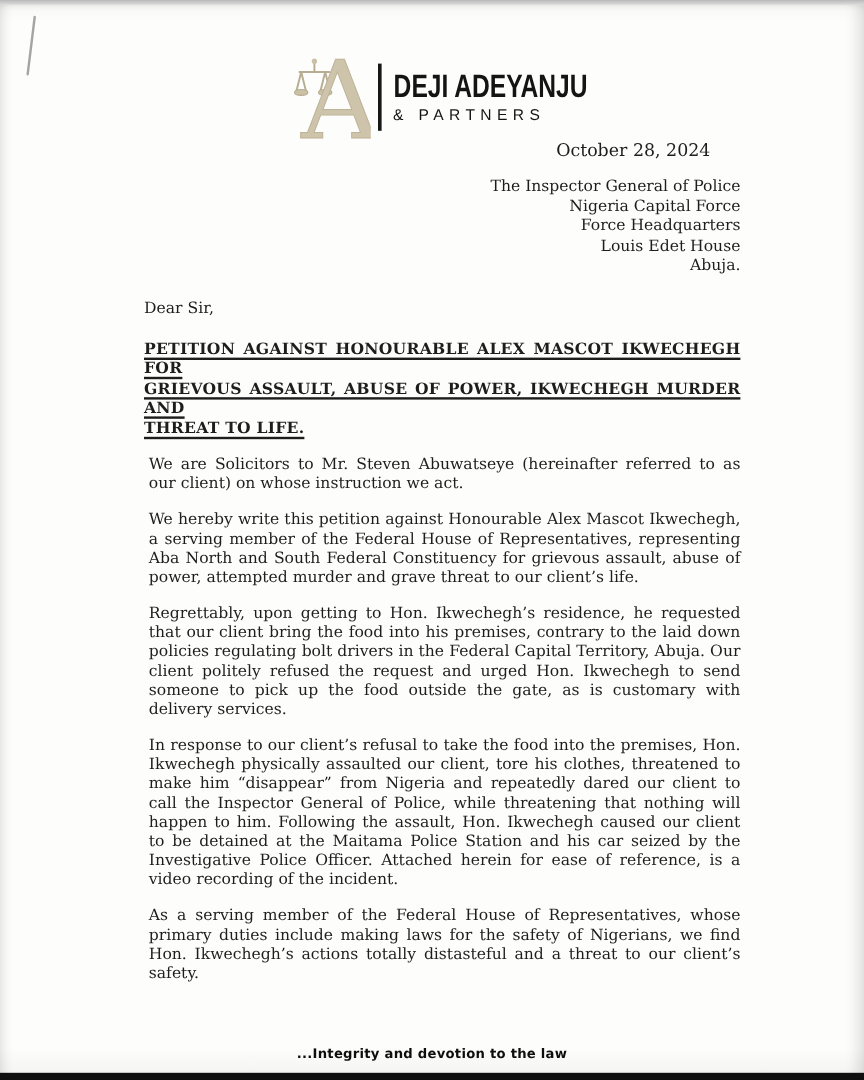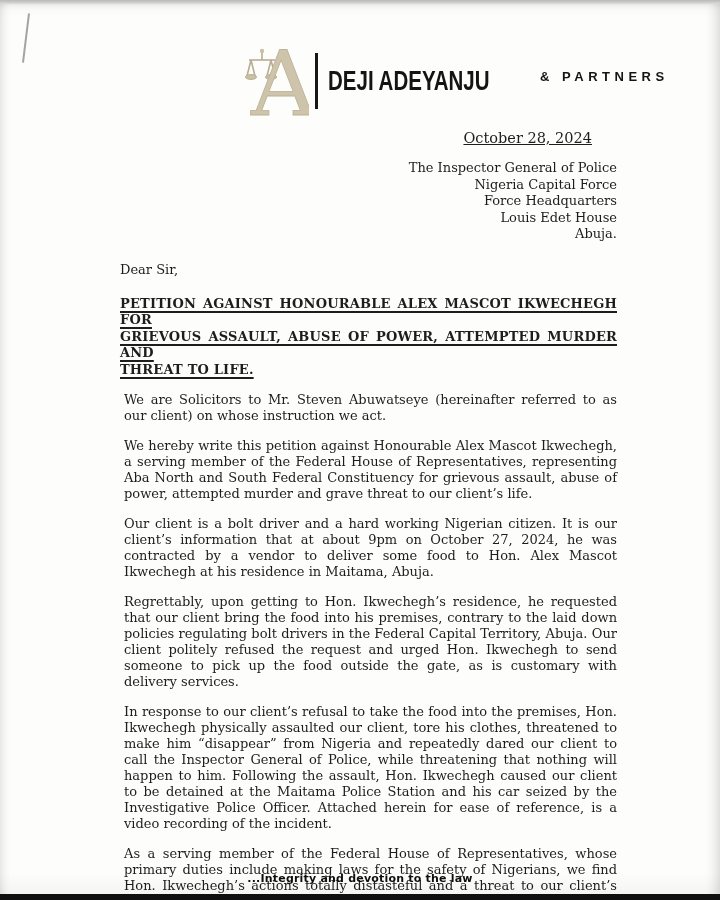--- a/index.html
+++ b/index.html
@@ -18,27 +18,27 @@
     background:linear-gradient(#b9b9b9,#dcdcdc);z-index:5;}
   .edge-bottom{position:absolute;bottom:0;left:0;right:0;height:6px;
     background:#101010;z-index:5;}
   .pen-mark{position:absolute;top:13px;left:25px;width:2px;height:50px;
     background:#8d8d8d;transform:rotate(7deg);border-radius:2px;opacity:.8;}
 
   
   .letterhead{display:flex;justify-content:center;align-items:center;padding-top:46px;}
   .logo{width:64px;height:70px;flex:0 0 auto;}
   .logo-divider{width:3px;height:56px;background:#171717;margin:0 10px 0 6px;flex:0 0 auto;}
-  .firm-names{display:flex;flex-direction:row;justify-content:space-between;width:148px;}
+  .firm-names{display:flex;flex-direction:column;justify-content:center;width:148px;}
   .firm-name{font-family:"Liberation Sans",sans-serif;font-weight:700;font-size:27px;
     line-height:28px;color:#141414;white-space:nowrap;transform:scaleX(.76);transform-origin:0 50%;}
-  .firm-subtitle{font-family:"Liberation Sans",sans-serif;font-weight:700;font-size:13px;
+  .firm-subtitle{font-family:"Liberation Sans",sans-serif;font-weight:400;font-size:13px;
     line-height:16px;letter-spacing:4.5px;color:#141414;white-space:nowrap;margin-top:2px;}
 
-  .date-row{text-align:right;padding-right:128px;font-size:14.5px;line-height:20px;margin-top:12px;text-decoration:underline;}
+  .date-row{text-align:right;padding-right:128px;font-size:14.5px;line-height:20px;margin-top:0;}
 
   
   .letter-body{padding:0 103px 0 120px;font-size:13px;line-height:16px;text-align:justify;}
   .recipient{margin-top:12px;text-align:right;}
   .recipient div{line-height:16.5px;}
   .salutation{margin-top:19px;text-align:left;}
   .subject{margin-top:18px;font-weight:700;letter-spacing:.2px;}
   .subject-line{
     text-align:justify;text-align-last:justify;
     text-decoration:underline;text-decoration-thickness:1.5px;text-underline-offset:2.5px;
@@ -89,27 +89,26 @@
       <div>Nigeria Capital Force</div>
       <div>Force Headquarters</div>
       <div>Louis Edet House</div>
       <div>Abuja.</div>
     </div>
 
     <div class="salutation">Dear Sir,</div>
 
     <div class="subject">
       <div class="subject-line">PETITION AGAINST HONOURABLE ALEX MASCOT IKWECHEGH FOR</div>
-      <div class="subject-line">GRIEVOUS ASSAULT, ABUSE OF POWER, ATTEMPTED MURDER AND</div>
+      <div class="subject-line">GRIEVOUS ASSAULT, ABUSE OF POWER, IKWECHEGH MURDER AND</div>
       <div class="subject-line">THREAT TO LIFE.</div>
     </div>
 
     <p class="para">We are Solicitors to Mr. Steven Abuwatseye (hereinafter referred to as our client) on whose instruction we act.</p>
     <p class="para">We hereby write this petition against Honourable Alex Mascot Ikwechegh, a serving member of the Federal House of Representatives, representing Aba North and South Federal Constituency for grievous assault, abuse of power, attempted murder and grave threat to our client’s life.</p>
-    <p class="para">Our client is a bolt driver and a hard working Nigerian citizen. It is our client’s information that at about 9pm on October 27, 2024, he was contracted by a vendor to deliver some food to Hon. Alex Mascot Ikwechegh at his residence in Maitama, Abuja.</p>
     <p class="para">Regrettably, upon getting to Hon. Ikwechegh’s residence, he requested that our client bring the food into his premises, contrary to the laid down policies regulating bolt drivers in the Federal Capital Territory, Abuja. Our client politely refused the request and urged Hon. Ikwechegh to send someone to pick up the food outside the gate, as is customary with delivery services.</p>
     <p class="para">In response to our client’s refusal to take the food into the premises, Hon. Ikwechegh physically assaulted our client, tore his clothes, threatened to make him “disappear” from Nigeria and repeatedly dared our client to call the Inspector General of Police, while threatening that nothing will happen to him. Following the assault, Hon. Ikwechegh caused our client to be detained at the Maitama Police Station and his car seized by the Investigative Police Officer. Attached herein for ease of reference, is a video recording of the incident.</p>
     <p class="para">As a serving member of the Federal House of Representatives, whose primary duties include making laws for the safety of Nigerians, we find Hon. Ikwechegh’s actions totally distasteful and a threat to our client’s safety.</p>
   </main>
 
   <footer class="footer">...Integrity and devotion to the law</footer>
   <div class="edge-bottom"></div>
 </div>
 
 </body></html>

